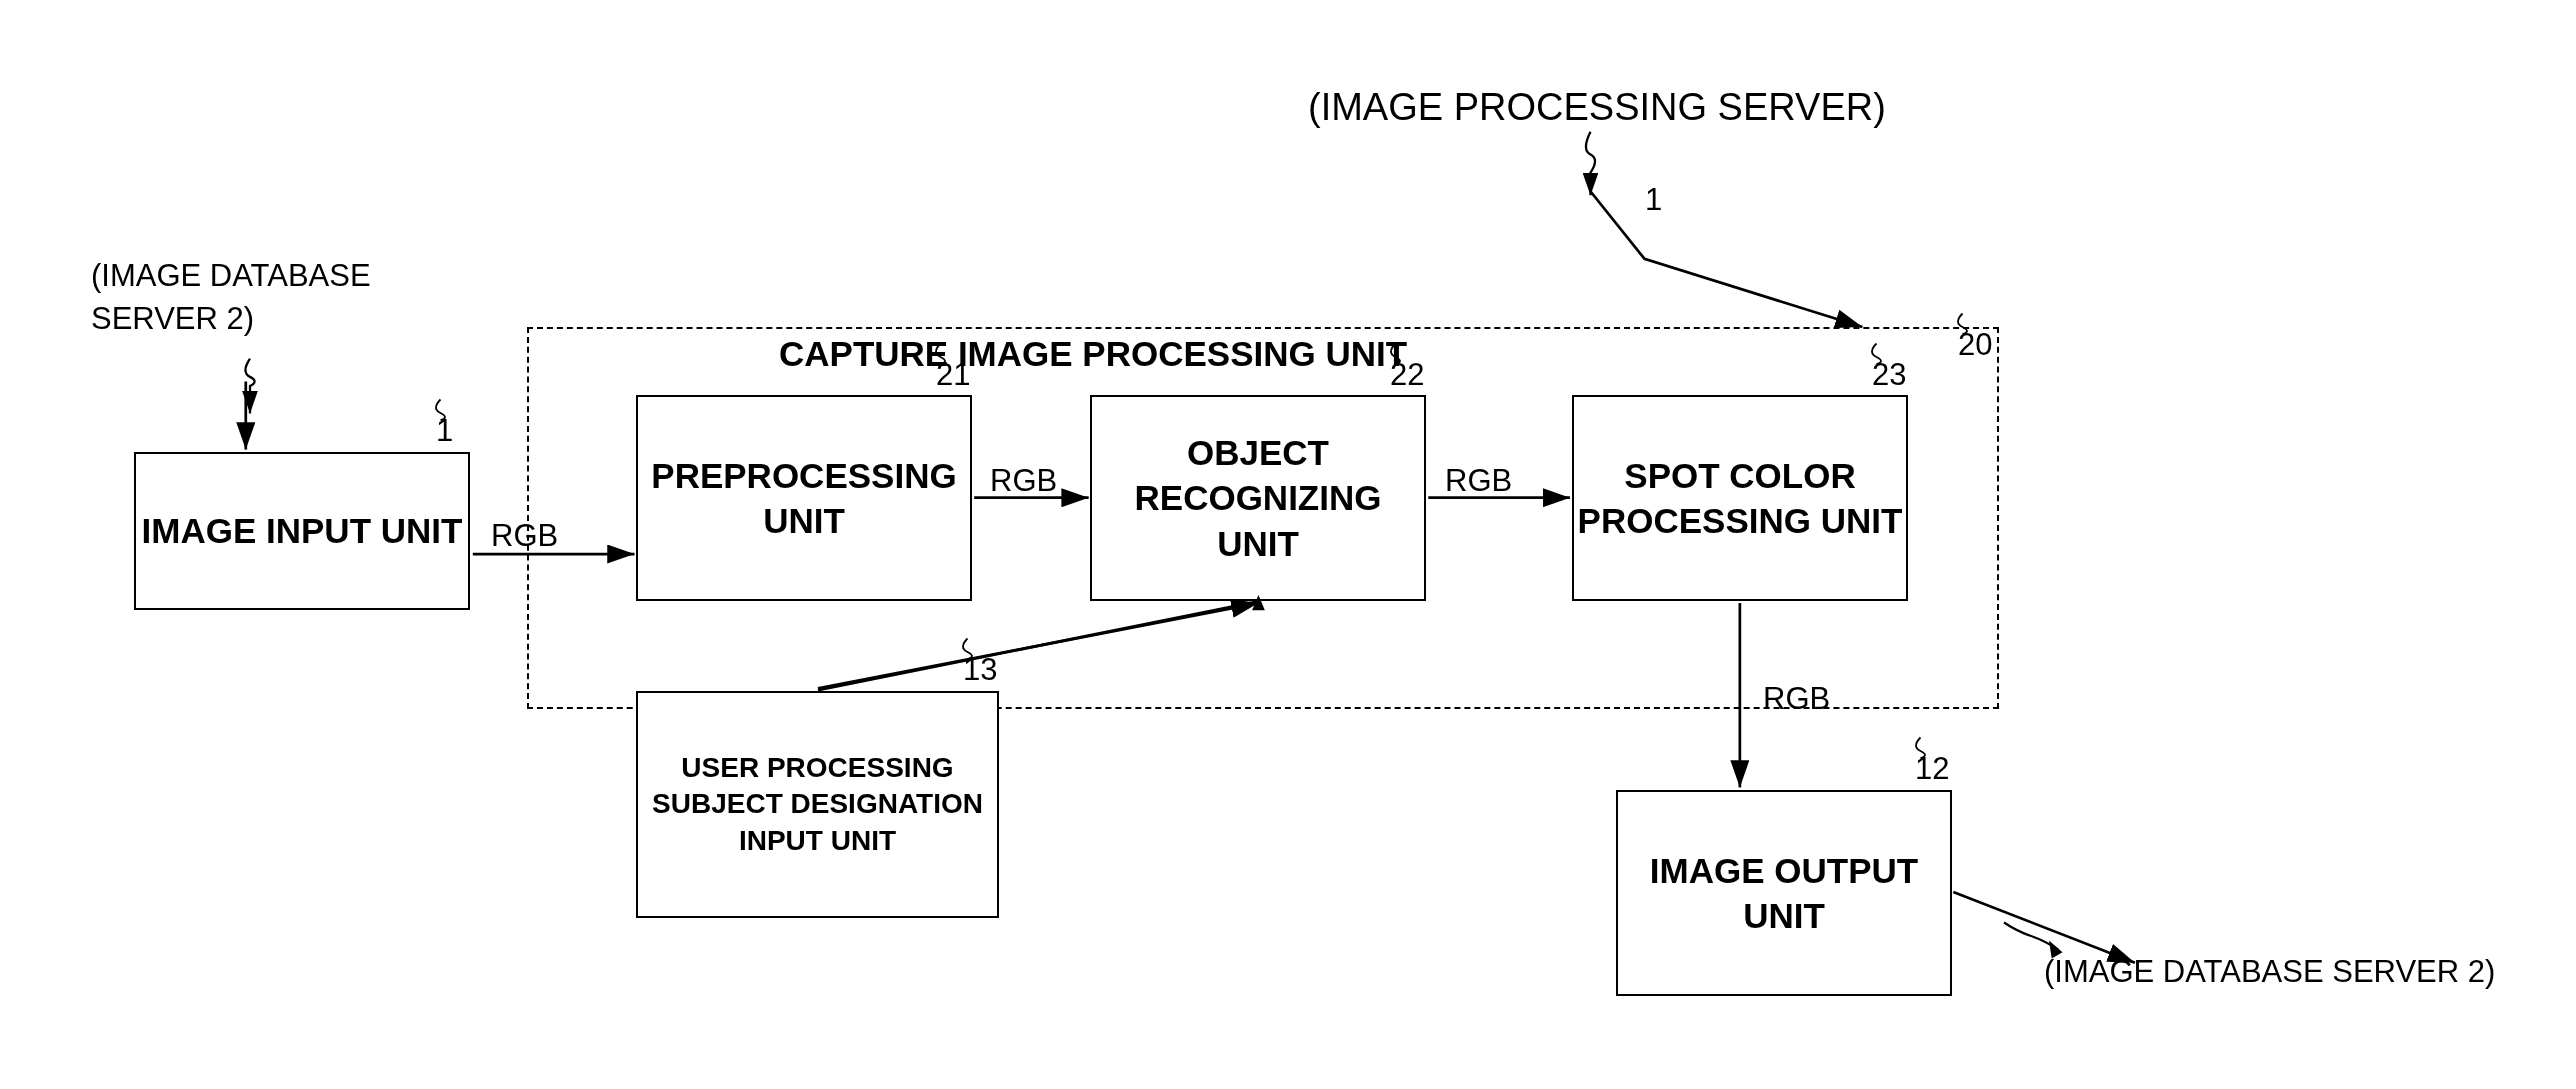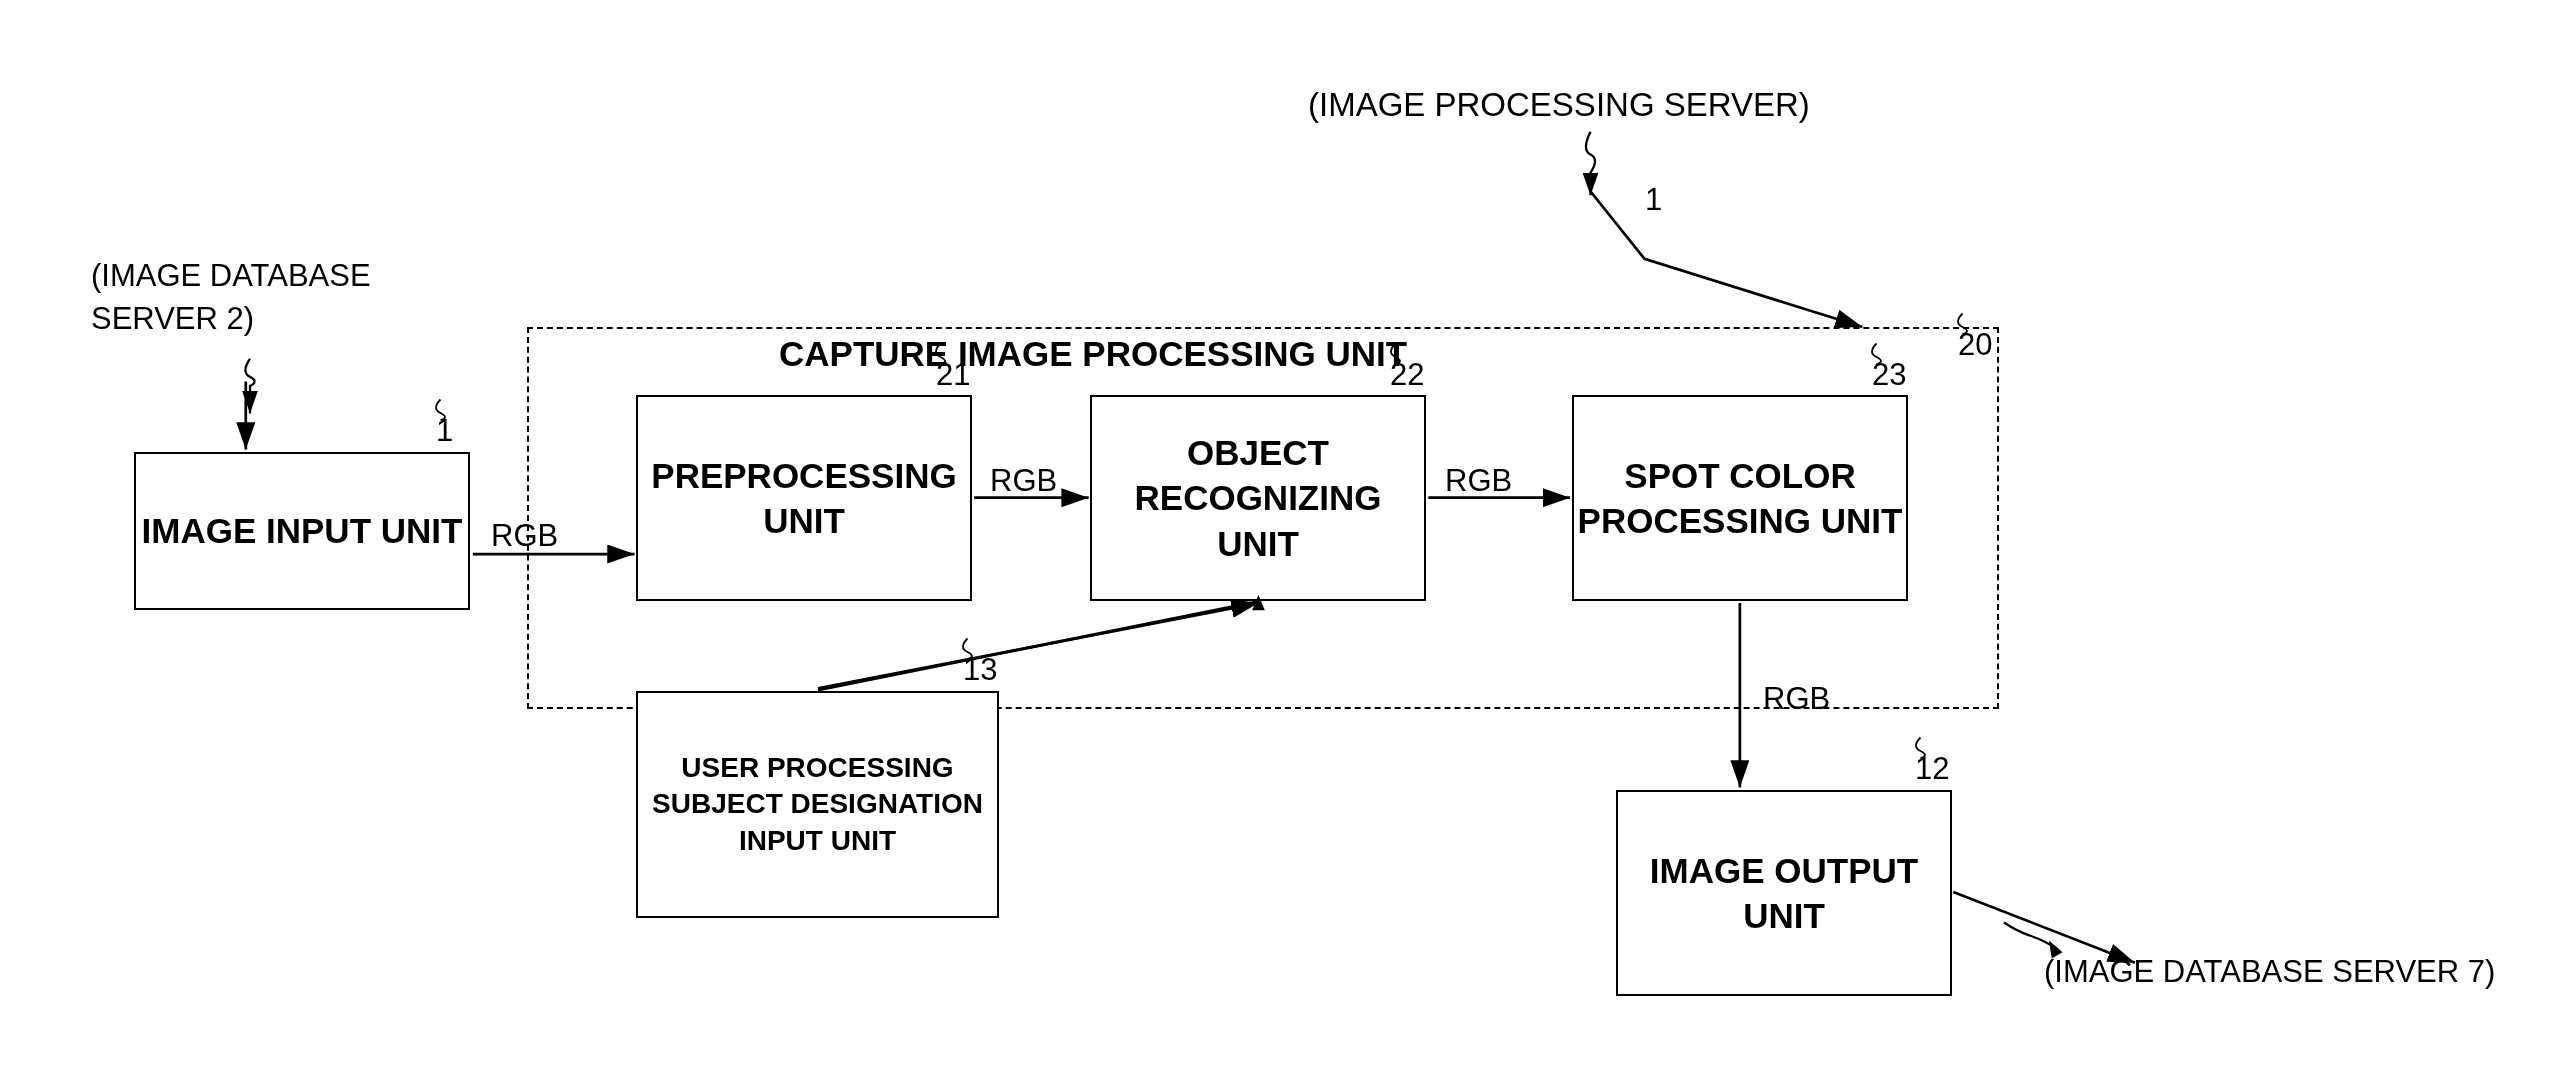--- a/index.html
+++ b/index.html
@@ -110,35 +110,35 @@
   </div>
 
   <div class="label" style="left: 779px; top: 334px; font-size: 35px;">CAPTURE IMAGE PROCESSING UNIT</div>
 
   <div class="ref-num" style="left: 1958px; top: 327px;">20</div>
 
   <svg style="position:absolute; left:1935px; top:309px; width:55px; height:27px;" viewBox="0 0 60 30" width="55" height="27">
     <path d="M 30 5 Q 20 15, 30 20 Q 40 25, 30 28" stroke="#000" stroke-width="2" fill="none"></path>
   </svg>
 
-  <div class="label-paren" style="left: 1308px; top: 86px; font-size: 33px;">(IMAGE PROCESSING SERVER)</div>
+  <div class="label-paren" style="left: 1308px; top: 86px; font-size: 38px;">(IMAGE PROCESSING SERVER)</div>
 
   <div class="ref-num" style="left: 1645px; top: 182px;">1</div>
 
   <svg style="position:absolute; left:1545px; top:127px; width:91px; height:73px;" viewBox="0 0 100 80" width="91" height="73">
     <path d="M 50 5 Q 40 25 50 30 Q 60 35 50 50 L 50 75" stroke="#000" stroke-width="2.5" fill="none" marker-end="url(#arrowhead)"></path>
   </svg>
 
   <div class="label-paren" style="left: 91px; top: 254px; font-size: 31px; line-height: 1.4;">(IMAGE DATABASE<br>SERVER 2)</div>
 
   <svg style="position:absolute; left:218px; top:354px; width:64px; height:64px;" viewBox="0 0 70 70" width="64" height="64">
     <path d="M 35 5 Q 25 20, 35 25 Q 45 30, 35 35 L 35 65" stroke="#000" stroke-width="2.5" fill="none" marker-end="url(#arrowhead)"></path>
   </svg>
 
-  <div class="label-paren" style="left: 2044px; top: 954px; font-size: 31px;">(IMAGE DATABASE SERVER 7)</div>
+  <div class="label-paren" style="left: 2044px; top: 954px; font-size: 31px;">(IMAGE DATABASE SERVER 2)</div>
 
   <svg style="position:absolute; left:1999px; top:918px; width:73px; height:45px;" viewBox="0 0 80 50" width="73" height="45">
     <path d="M 5 5 Q 20 15, 35 20 Q 50 25, 65 35" stroke="#000" stroke-width="2.5" fill="none"></path>
 
     <polygon points="55 25, 70 38, 58 45" fill="#000"></polygon>
   </svg>
 
   <div class="box" style="left: 134px; top: 452px; width: 336px; height: 158px; font-size: 35px;">IMAGE INPUT UNIT</div>
 
   <div class="ref-num" style="left: 436px; top: 413px;">1</div>

